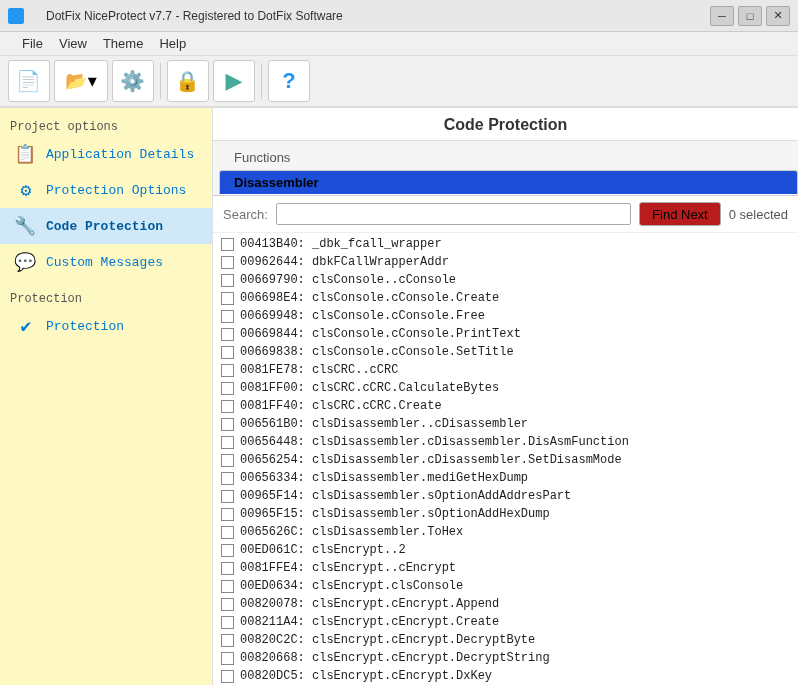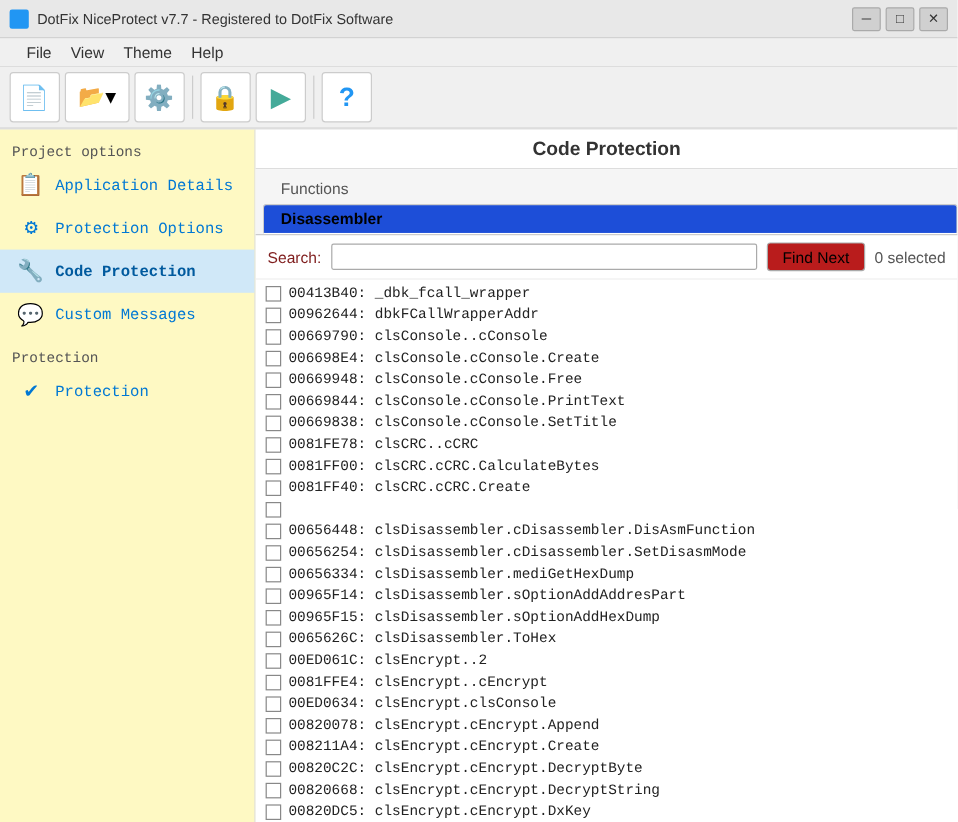--- a/index.html
+++ b/index.html
@@ -18,21 +18,21 @@
       height: 32px;
       display: flex;
       align-items: center;
       padding: 0 8px;
       border-bottom: 1px solid #ccc;
       justify-content: space-between;
     }
     .title-bar-left {
       display: flex;
       align-items: center;
-      gap: 7px;
+      gap: 22px;
       font-size: 12px;
       color: #333;
     }
     .title-bar-icon {
       width: 16px;
       height: 16px;
       background: #2196F3;
       border-radius: 2px;
       display: inline-block;
     }
@@ -204,21 +204,21 @@
     
     .search-bar {
       display: flex;
       align-items: center;
       padding: 6px 10px;
       gap: 8px;
       border-bottom: 1px solid #eee;
     }
     .search-label {
       font-size: 13px;
-      color: #7f1d1d;
+      color: #737373;
     }
     .search-input {
       flex: 1;
       height: 22px;
       border: 1px solid #aaa;
       border-radius: 2px;
       padding: 2px 4px;
       font-size: 13px;
       outline: none;
     }
@@ -407,20 +407,21 @@
           <div class="function-item">
             <span class="function-checkbox"></span>
             <span class="function-name">0081FF00:  clsCRC.cCRC.CalculateBytes</span>
           </div>
           <div class="function-item">
             <span class="function-checkbox"></span>
             <span class="function-name">0081FF40:  clsCRC.cCRC.Create</span>
           </div>
           <div class="function-item">
             <span class="function-checkbox"></span>
+            <span class="function-name">006561B0:  clsDisassembler..cDisassembler</span>
           </div>
           <div class="function-item">
             <span class="function-checkbox"></span>
             <span class="function-name">00656448:  clsDisassembler.cDisassembler.DisAsmFunction</span>
           </div>
           <div class="function-item">
             <span class="function-checkbox"></span>
             <span class="function-name">00656254:  clsDisassembler.cDisassembler.SetDisasmMode</span>
           </div>
           <div class="function-item">

